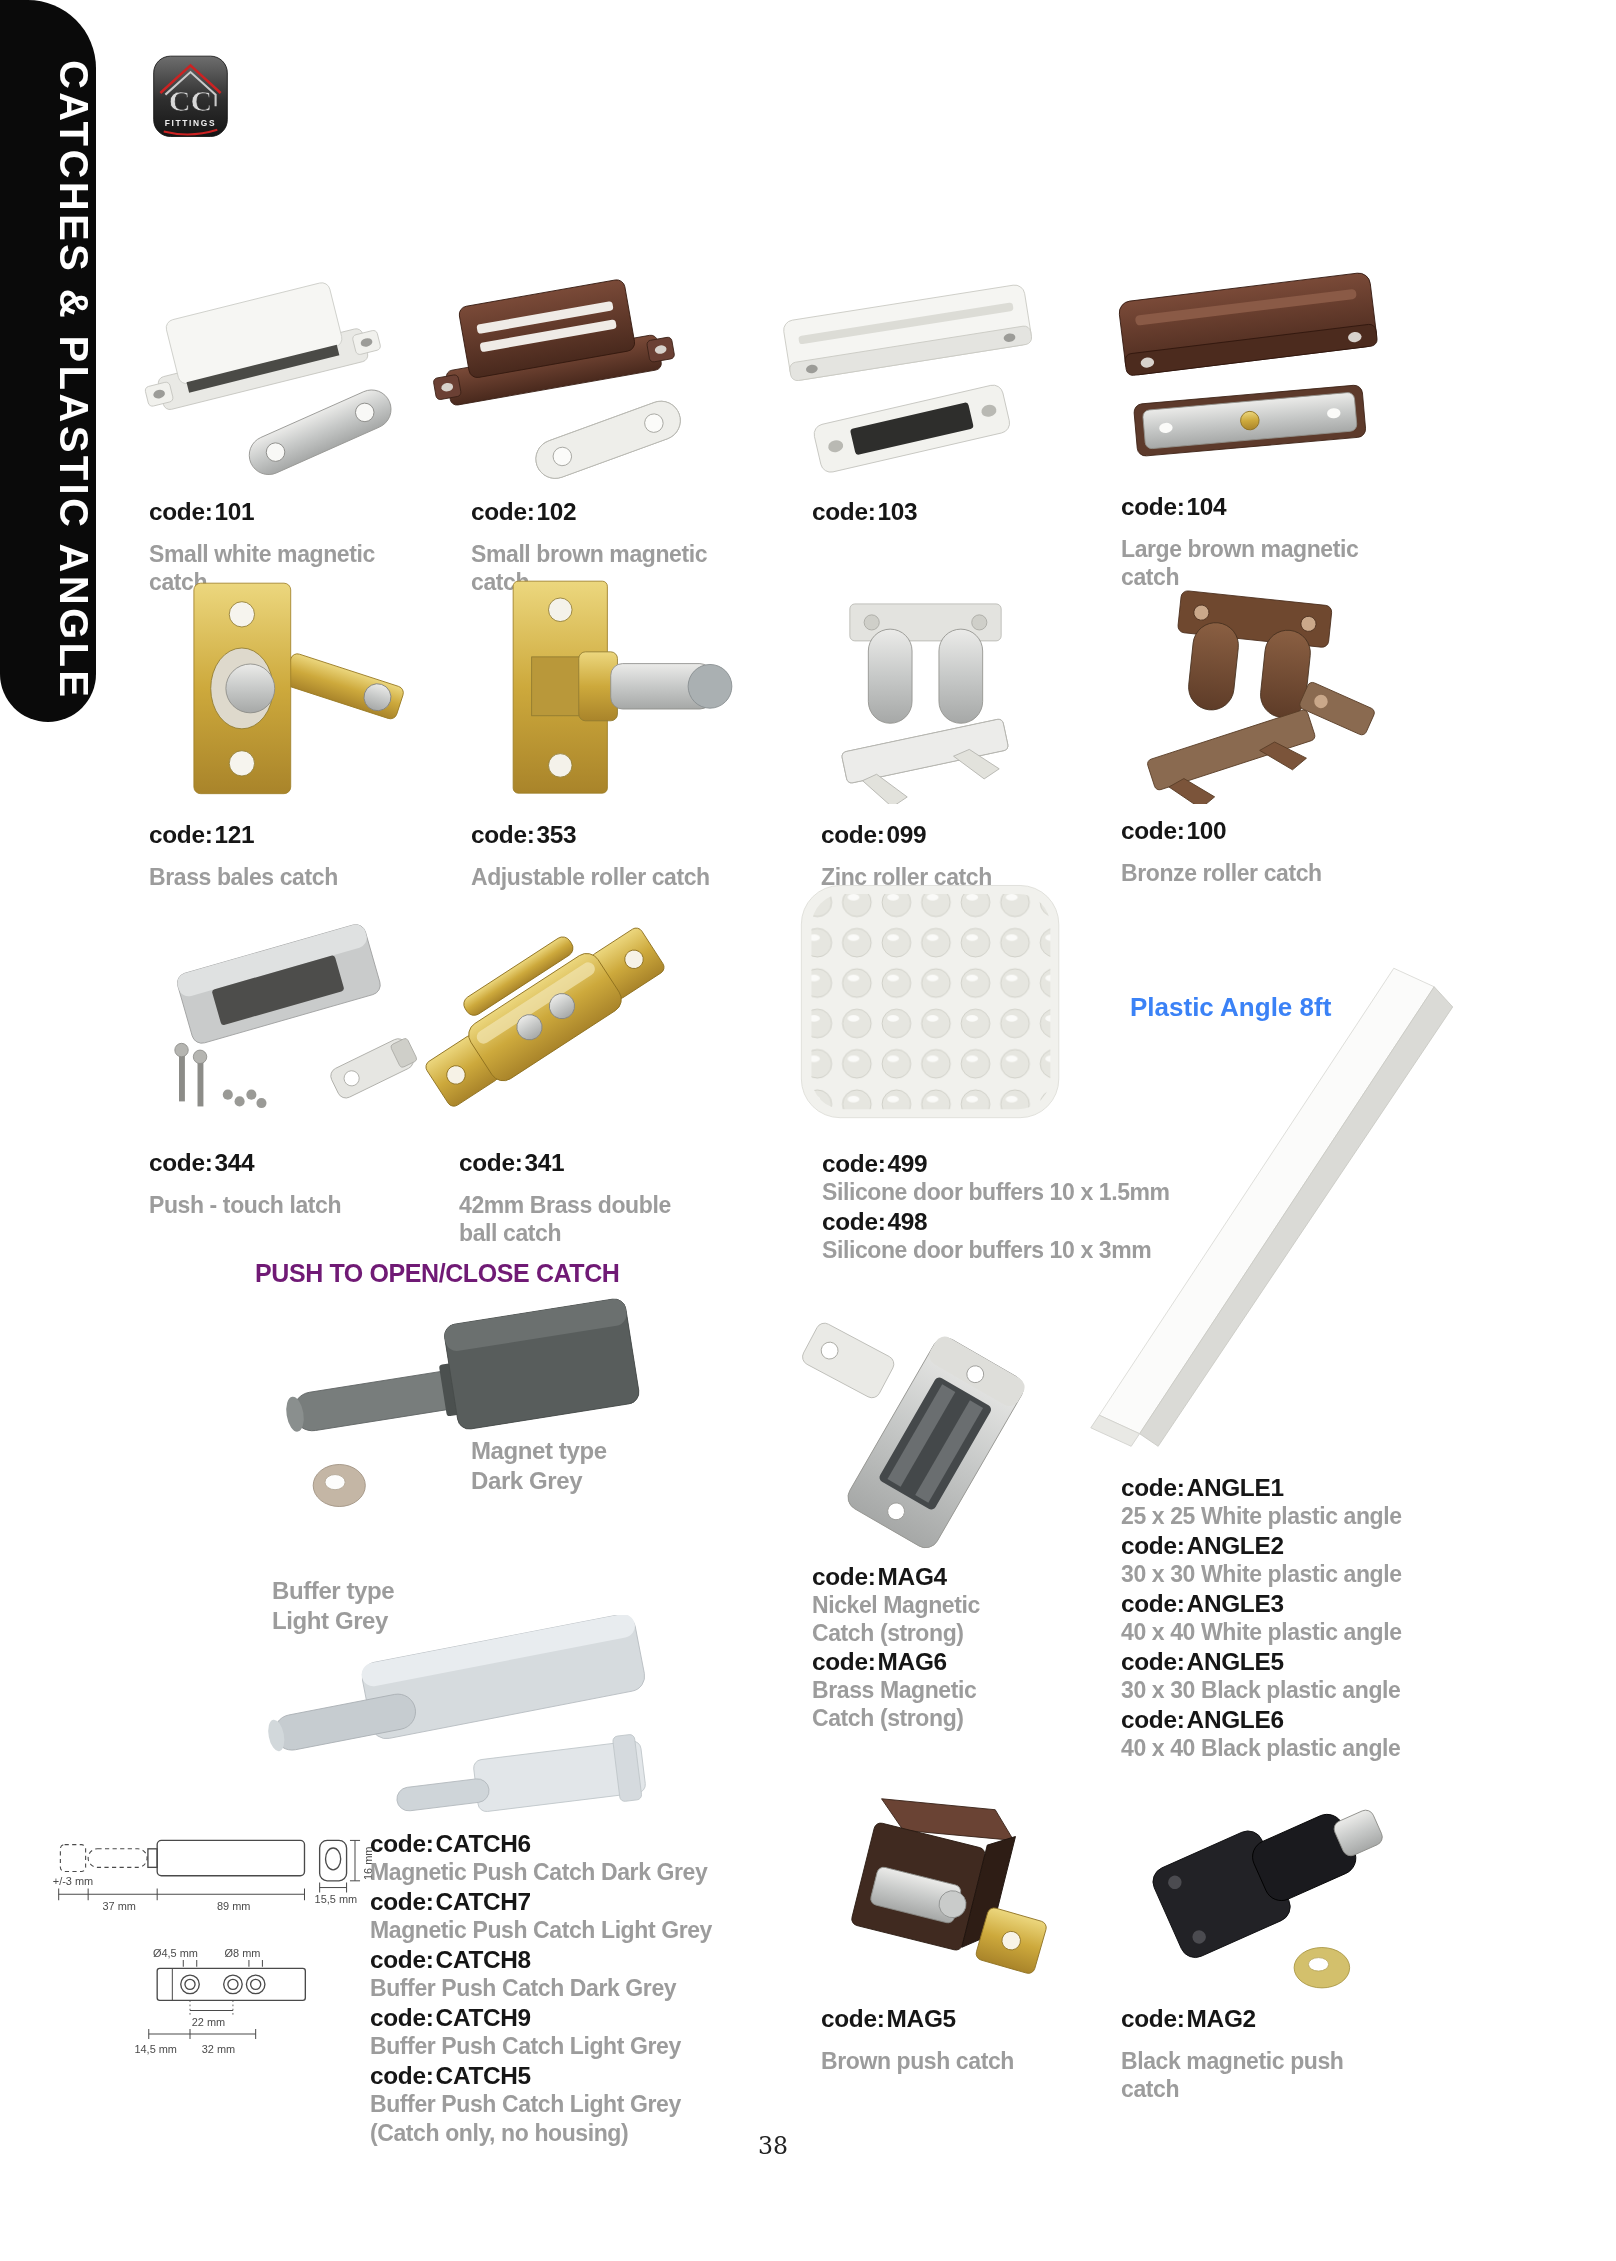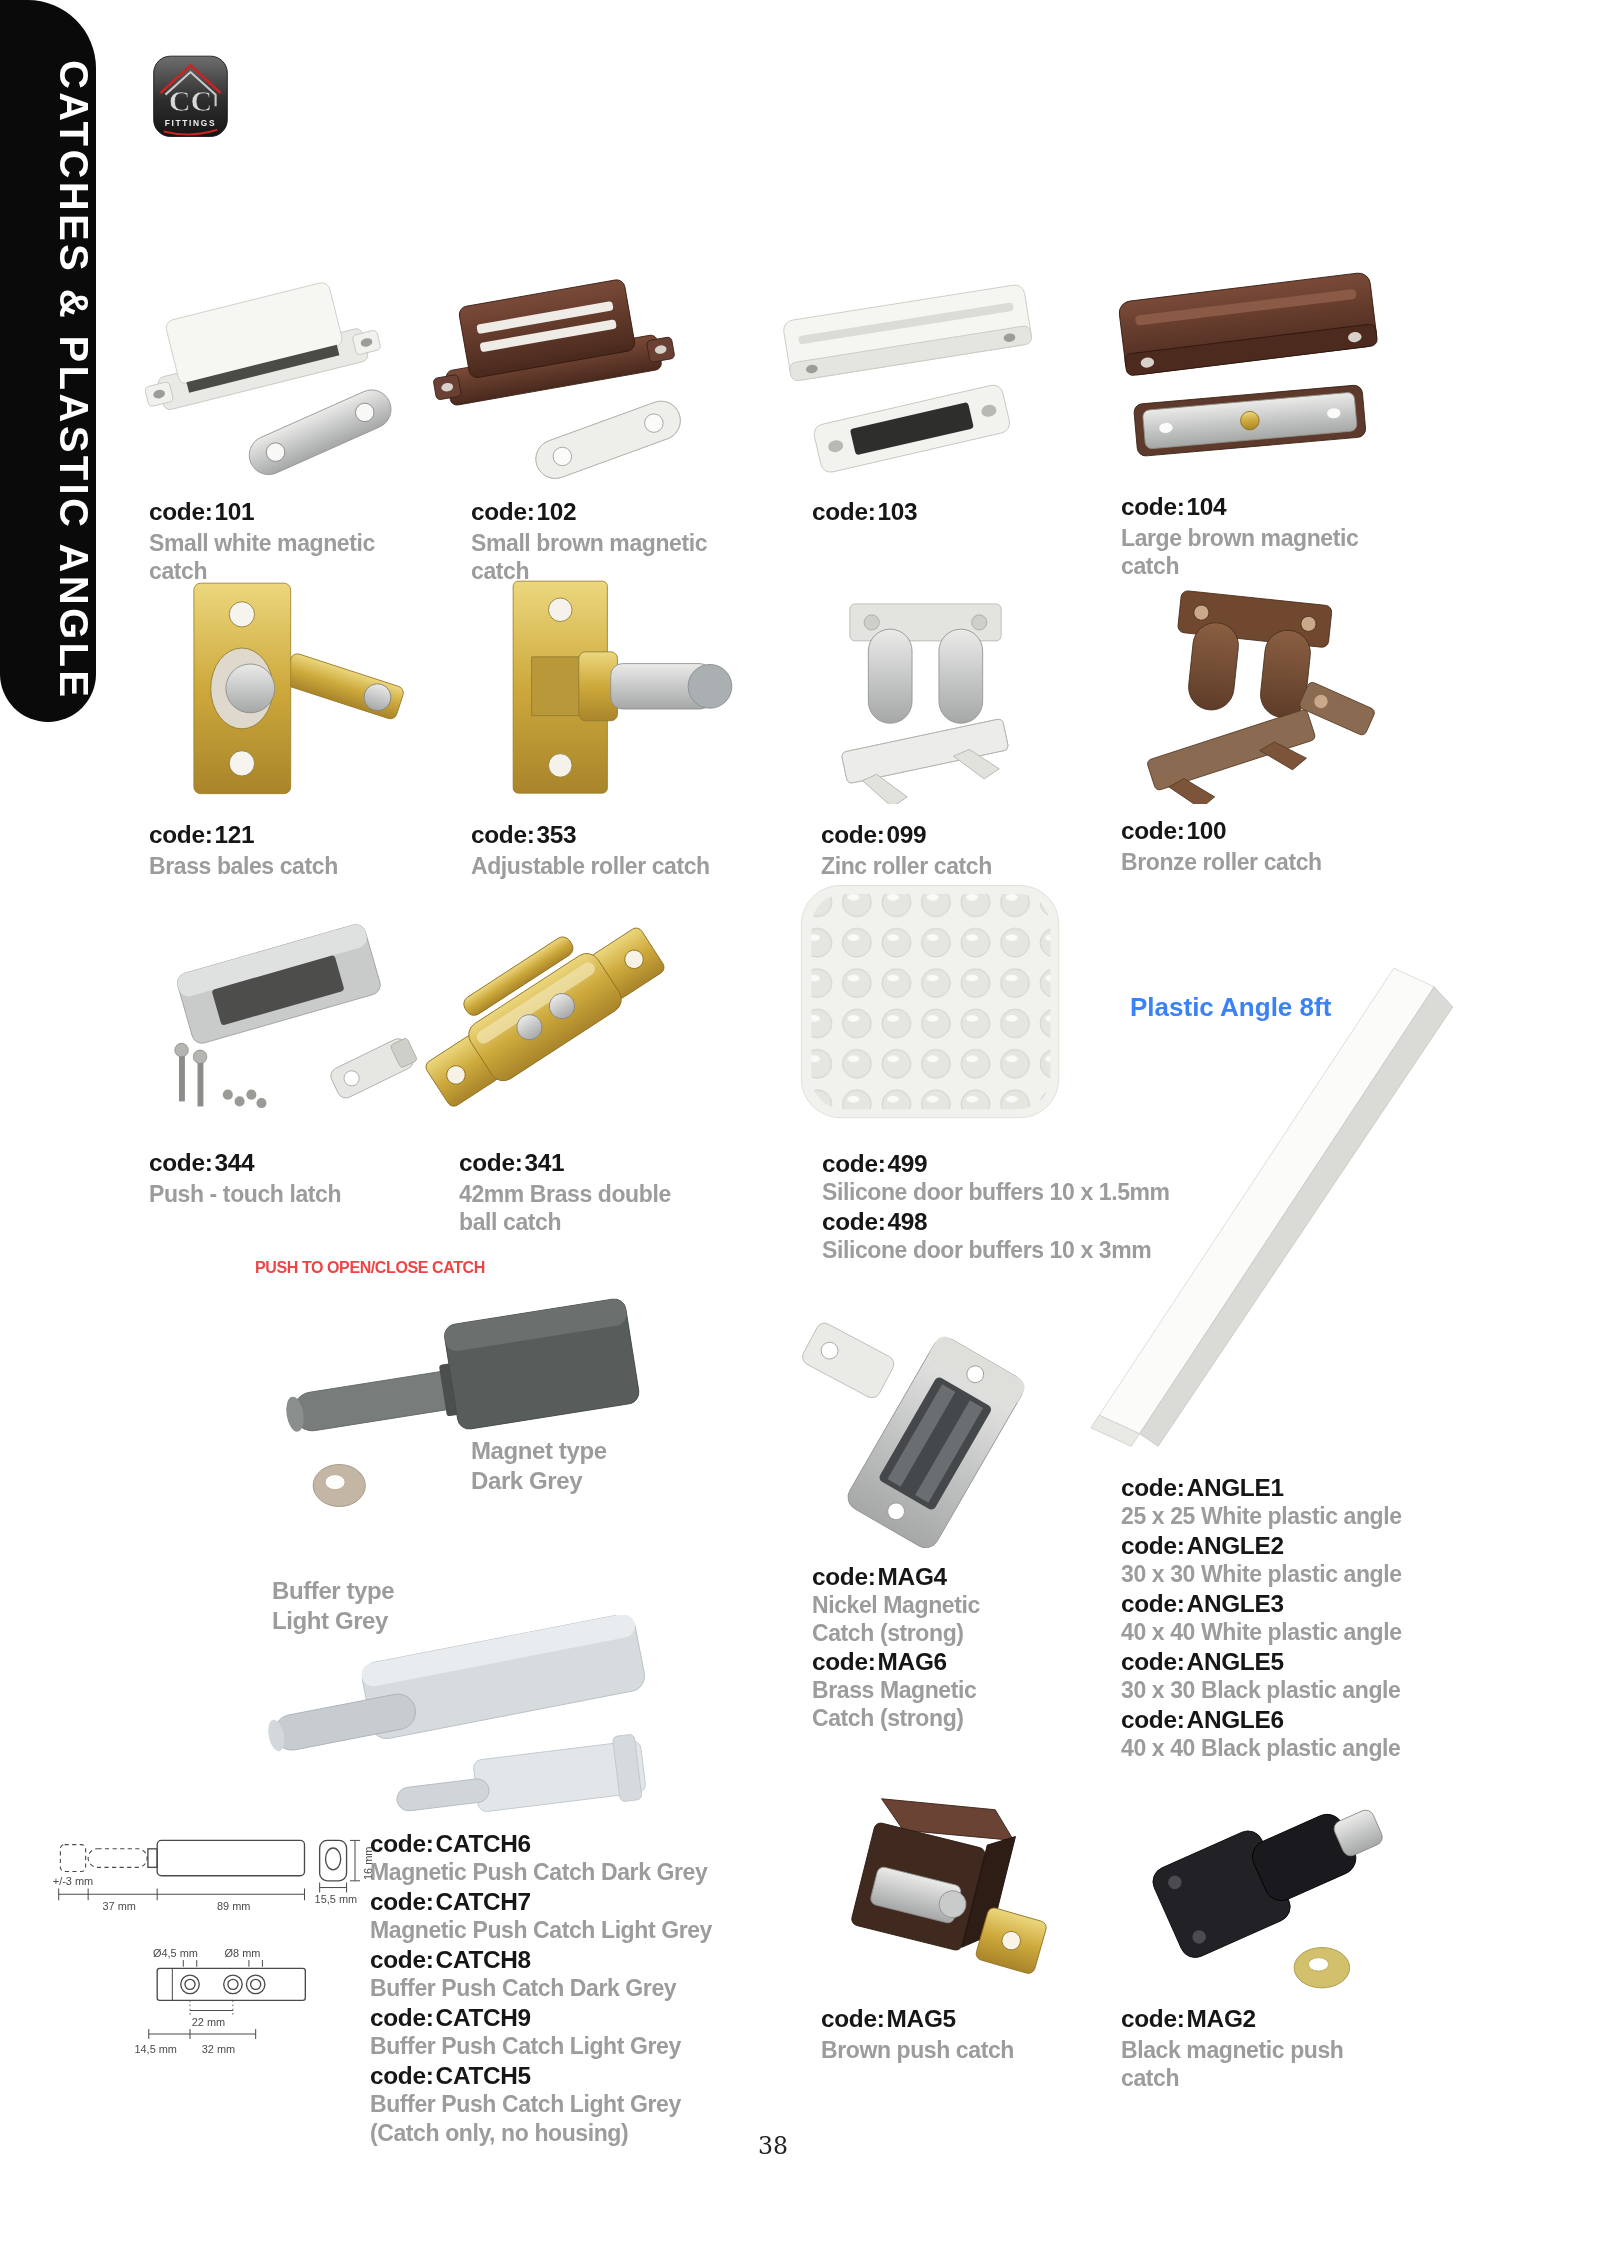--- a/index.html
+++ b/index.html
@@ -9,26 +9,26 @@
   .sidebar{position:absolute;left:0;top:0;width:96px;height:722px;background:#0a0a0a;
            border-radius:0 74px 52px 52px;}
   .sidebar-title{position:absolute;left:0;top:0;width:96px;height:722px;display:flex;
            justify-content:center;padding-top:39px;box-sizing:border-box;
            writing-mode:vertical-rl;text-orientation:mixed;
            color:#ffffff;font-weight:bold;font-size:40px;letter-spacing:3.4px;white-space:nowrap;}
   
   .cell{position:absolute;}
   .code-line{font-size:24.4px;font-weight:bold;color:#161616;letter-spacing:-0.3px;white-space:nowrap;height:29px;}
   .code-line .cv{margin-left:2px;}
-  .desc{font-size:23px;font-weight:bold;color:#9c9c9c;letter-spacing:-0.4px;line-height:28px;margin-top:2px;}
+  .desc{font-size:23px;font-weight:bold;color:#9c9c9c;letter-spacing:-0.4px;line-height:28px;margin-top:13px;}
   .desc.nw{white-space:nowrap;}
   .stack .desc{margin-top:0;height:29px;line-height:29px;}
   .stack .code-line{height:29px;line-height:29px;}
   .heading-angle{position:absolute;font-size:26px;font-weight:bold;color:#3b82f6;white-space:nowrap;}
-  .heading-push{position:absolute;font-size:16px;font-weight:bold;color:#ef4444;white-space:nowrap;letter-spacing:-0.4px;}
+  .heading-push{position:absolute;font-size:25px;font-weight:bold;color:#701a75;white-space:nowrap;letter-spacing:-0.4px;}
   .annotation{position:absolute;font-size:24px;font-weight:bold;color:#9c9c9c;line-height:30px;letter-spacing:-0.4px;}
   .img{position:absolute;}
   .pagenum{position:absolute;left:758px;top:2132px;font-family:"DejaVu Serif","Liberation Serif",serif;
            font-size:23.6px;color:#222;}
   svg{display:block;}
   .dimtext{font-size:13px;fill:#4a4a4a;font-family:"Liberation Sans",sans-serif;}
   .dl{stroke:#4a4a4a;stroke-width:1.2;}
   .outline{fill:none;stroke:#4a4a4a;stroke-width:1.6;}
 </style>
 </head>

